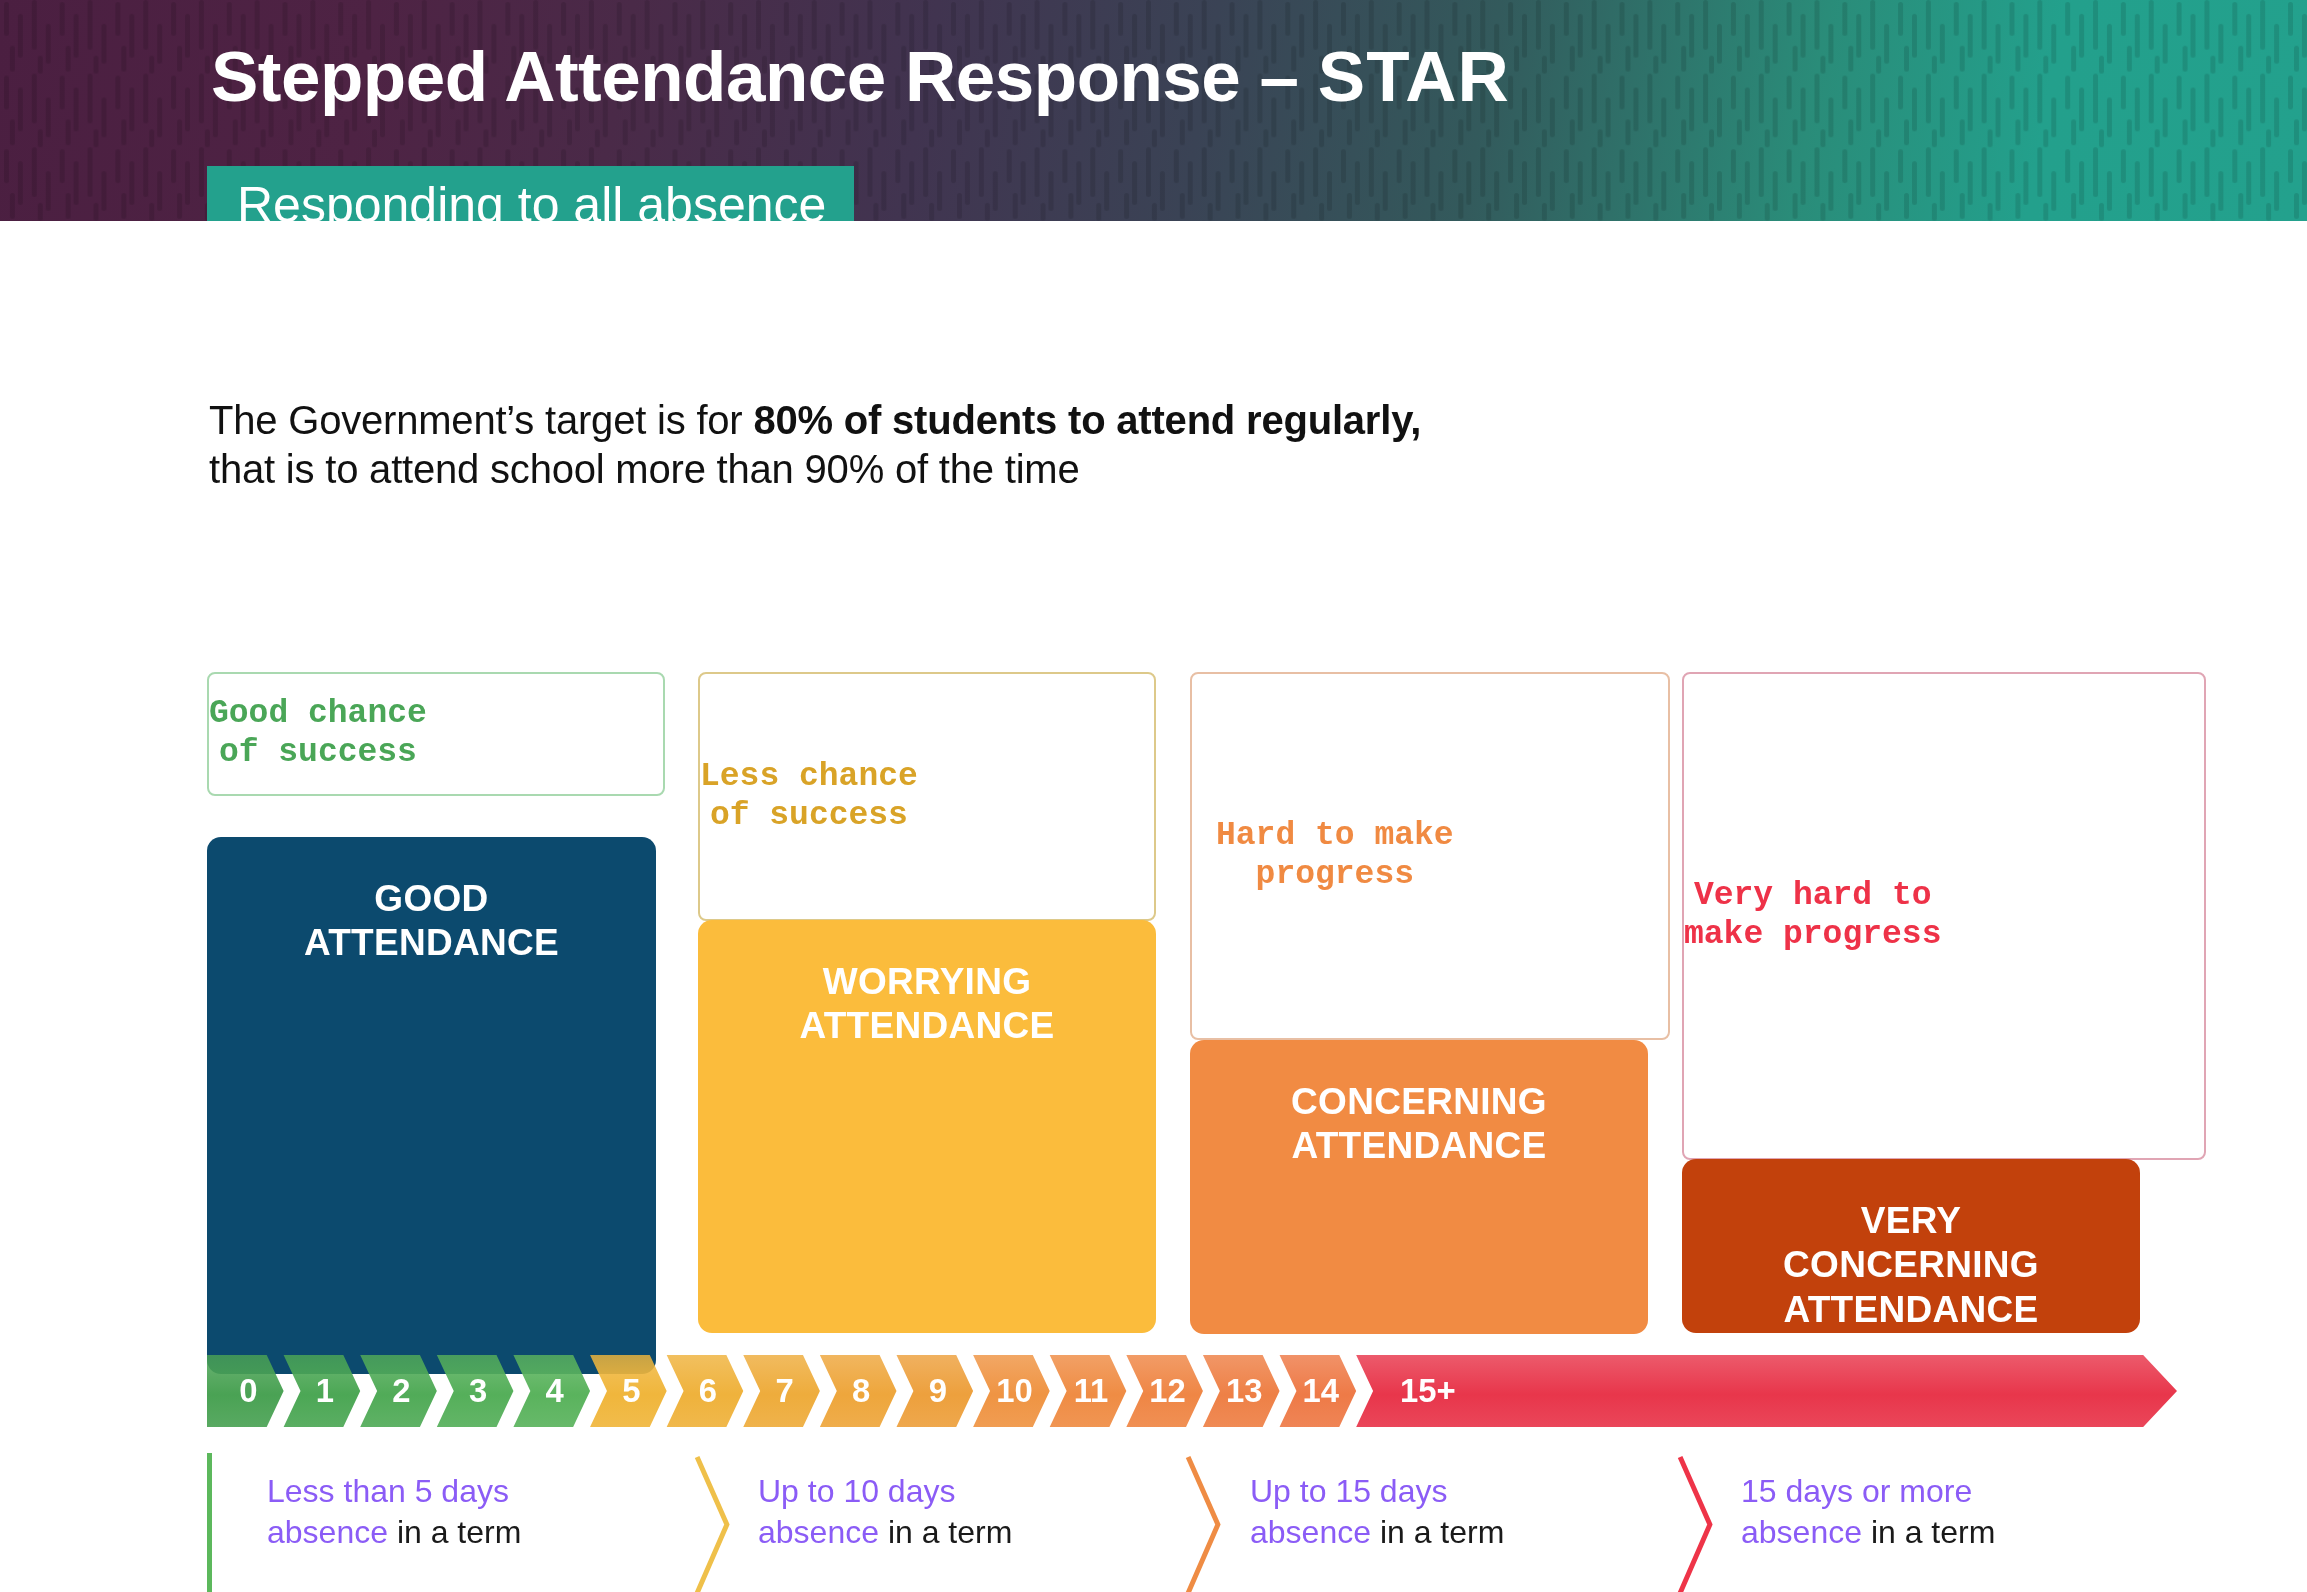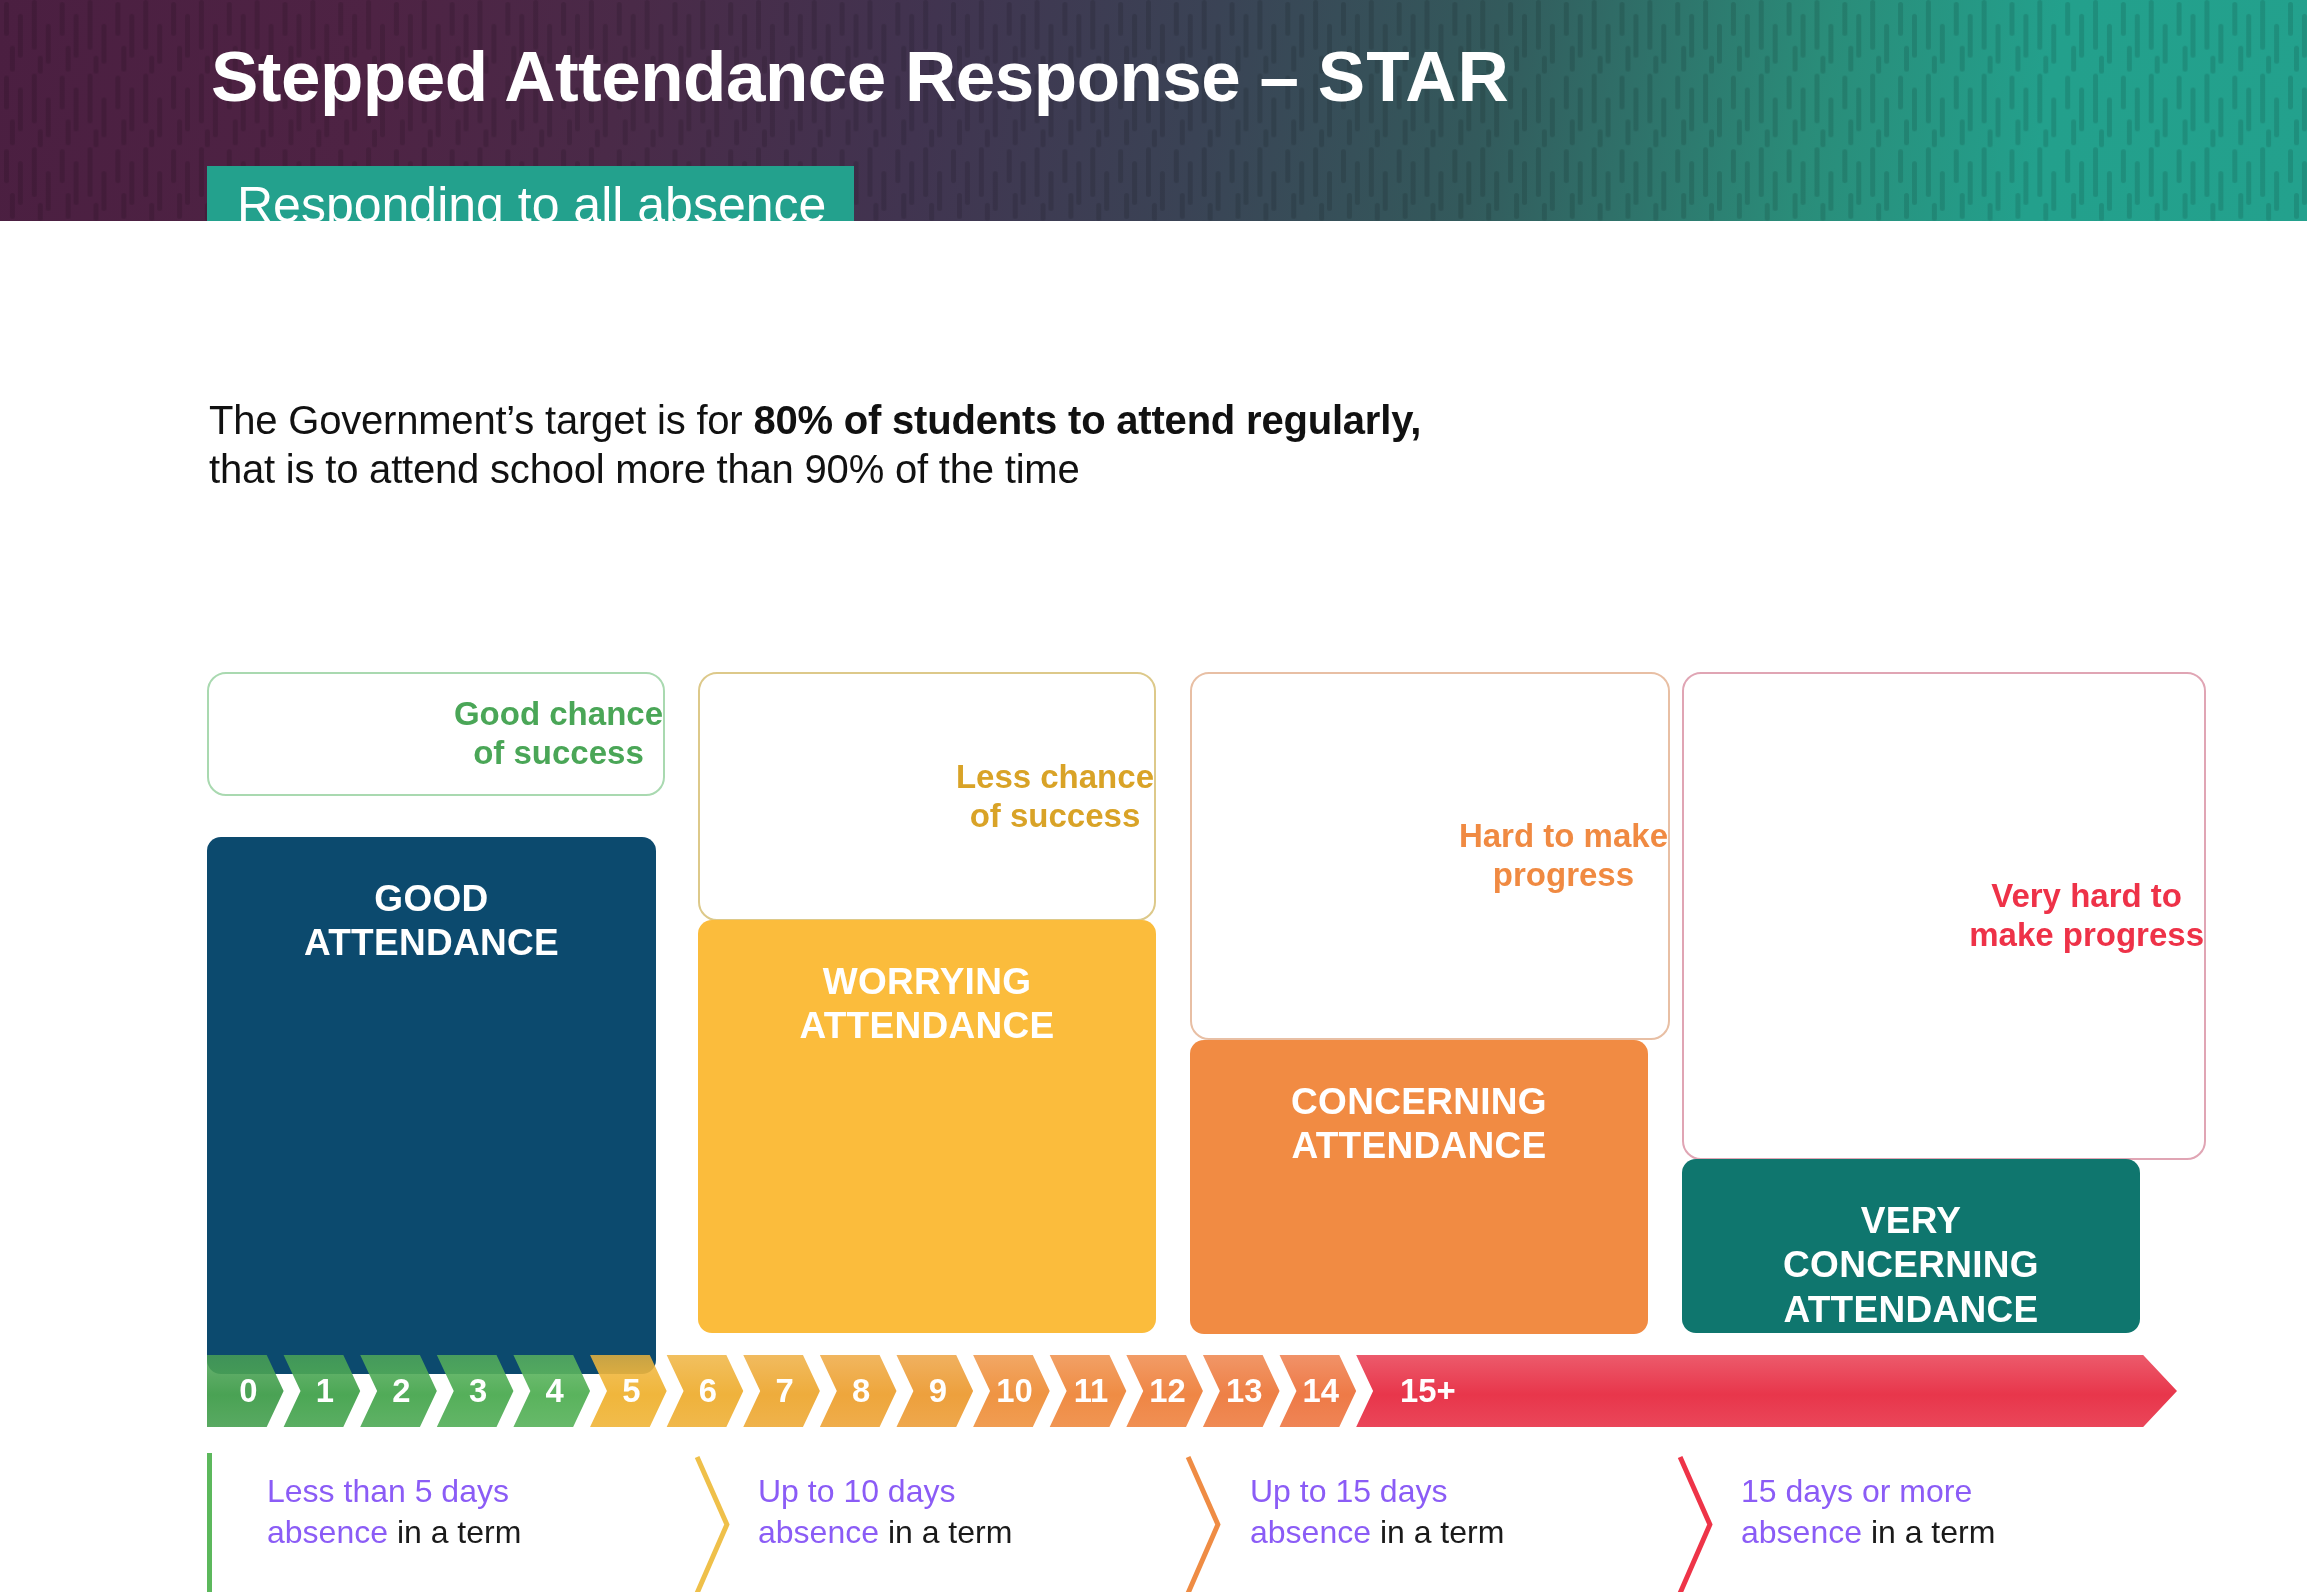--- a/index.html
+++ b/index.html
@@ -68,25 +68,26 @@
     color: #111111;
     letter-spacing: -0.2px;
   }
   #intro b { font-weight: bold; }
 
   
   #chart { position: absolute; left: 0; top: 0; width: 2307px; height: 1592px; }
 
   .outline-card {
     position: absolute;
-    border-radius: 19px;
+    border-radius: 8px;
     background: #ffffff;
     display: flex;
     align-items: center;
-    justify-content: flex-end;
+    justify-content: flex-start;
+    font-family: Liberation Mono, monospace;
   }
   .outline-label {
     text-align: center;
     font-weight: bold;
     font-size: 33px;
     line-height: 1.18;
   }
 
   .bar {
     position: absolute;
@@ -203,21 +204,21 @@
     <div class="caption" style="left: 1250px; top: 1471px;">
       <div><b>Up to 15 days</b></div>
       <div><b>absence</b> in a term</div>
     </div>
     <div class="outline-card" style="left: 1682px; top: 672px; width: 524px; height: 488px; border: 2px solid rgb(224, 165, 180);">
       <div class="outline-label" style="color: rgb(238, 50, 72);">
         <div>Very hard to</div>
         <div>make progress</div>
       </div>
     </div>
-    <div class="bar" style="left: 1682px; top: 1159px; width: 458px; height: 174px; background: #0f766e;">
+    <div class="bar" style="left: 1682px; top: 1159px; width: 458px; height: 174px; background: #c2410c;">
       <div class="bar-label" style="margin-top: 40px;">
         <div>VERY</div>
         <div>CONCERNING</div>
         <div>ATTENDANCE</div>
       </div>
     </div>
     <div class="caption" style="left: 1741px; top: 1471px;">
       <div><b>15 days or more</b></div>
       <div><b>absence</b> in a term</div>
     </div>

